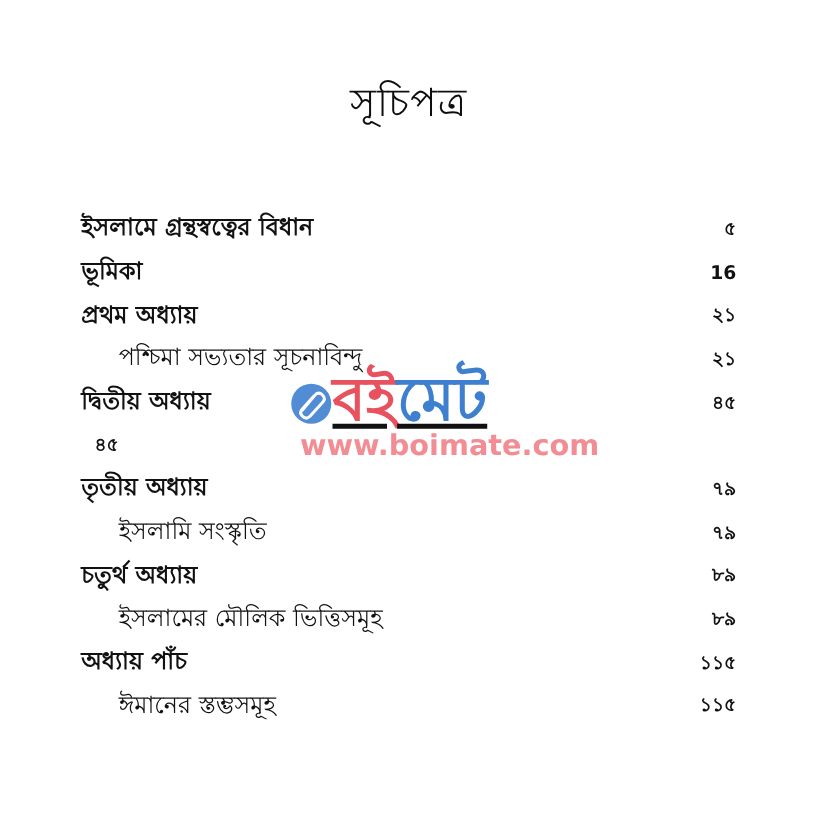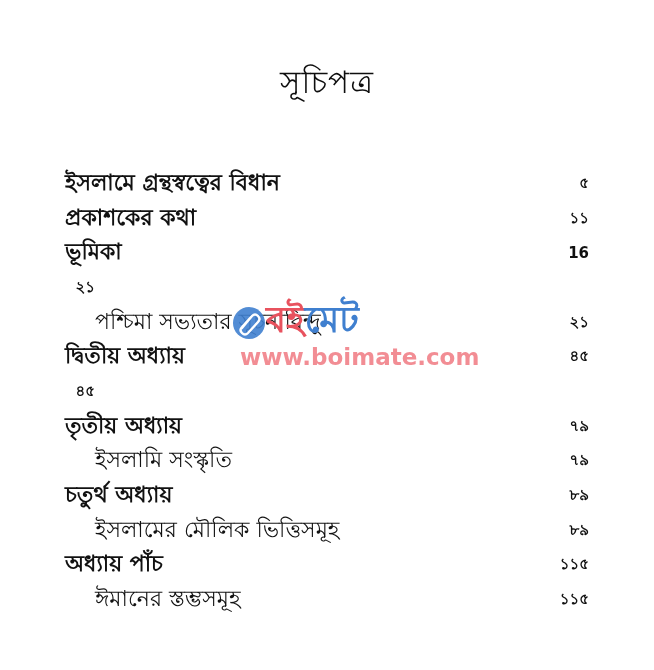--- a/index.html
+++ b/index.html
@@ -41,21 +41,21 @@
       width: 520px;
     }
     .row {
       position: relative;
       height: 34.7px;
       display: flex;
       align-items: center;
       justify-content: space-between;
     }
     .row .label {
-      font-size: 22px;
+      font-size: 19px;
       white-space: nowrap;
     }
     .row.chapter .label {
       font-weight: bold;
     }
     .row.sub .label {
       padding-left: 30px;
       font-weight: normal;
       text-align: center;
     }
@@ -82,24 +82,25 @@
       position: absolute;
       left: 0;
       top: 6px;
       width: 34px;
       height: 34px;
     }
     .wm-brand {
       position: absolute;
       left: 34px;
       top: -2px;
-      font-size: 36px;
+      font-size: 48px;
       font-weight: bold;
       white-space: nowrap;
       line-height: 44px;
+      text-decoration: underline;
     }
     .wm-brand .boi {
       color: #e8525e;
     }
     .wm-brand .mate {
       color: #3f7fcf;
     }
     .wm-url {
       position: absolute;
       left: 8px;
@@ -117,28 +118,25 @@
 
 <div class="page">
   <div class="title">সূচিপত্র</div>
 
   <div class="toc">
     <div class="row chapter">
       <span class="label">ইসলামে গ্রন্থস্বত্বের বিধান</span>
       <span class="page-num">৫</span>
     </div>
     <div class="row chapter">
-      <span class="label">প্রকাশকের কথা</span>
-      <span class="page-num">১১</span>
-    </div>
-    <div class="row chapter">
       <span class="label">ভূমিকা</span>
       <span class="page-num">16</span>
     </div>
     <div class="row chapter">
+      <span class="label">প্রথম অধ্যায়</span>
       <span class="page-num">২১</span>
     </div>
     <div class="row sub">
       <span class="label">পশ্চিমা সভ্যতার সূচনাবিন্দু</span>
       <span class="page-num">২১</span>
     </div>
     <div class="row chapter">
       <span class="label">দ্বিতীয় অধ্যায়</span>
       <span class="page-num">৪৫</span>
     </div>

